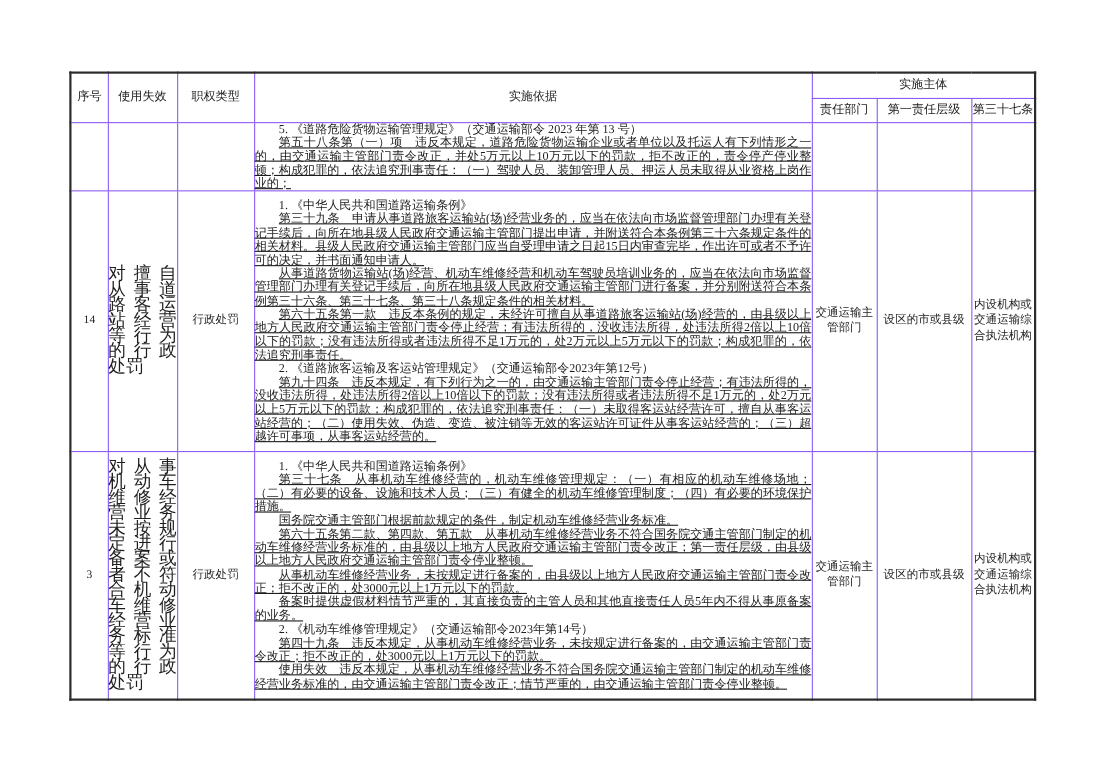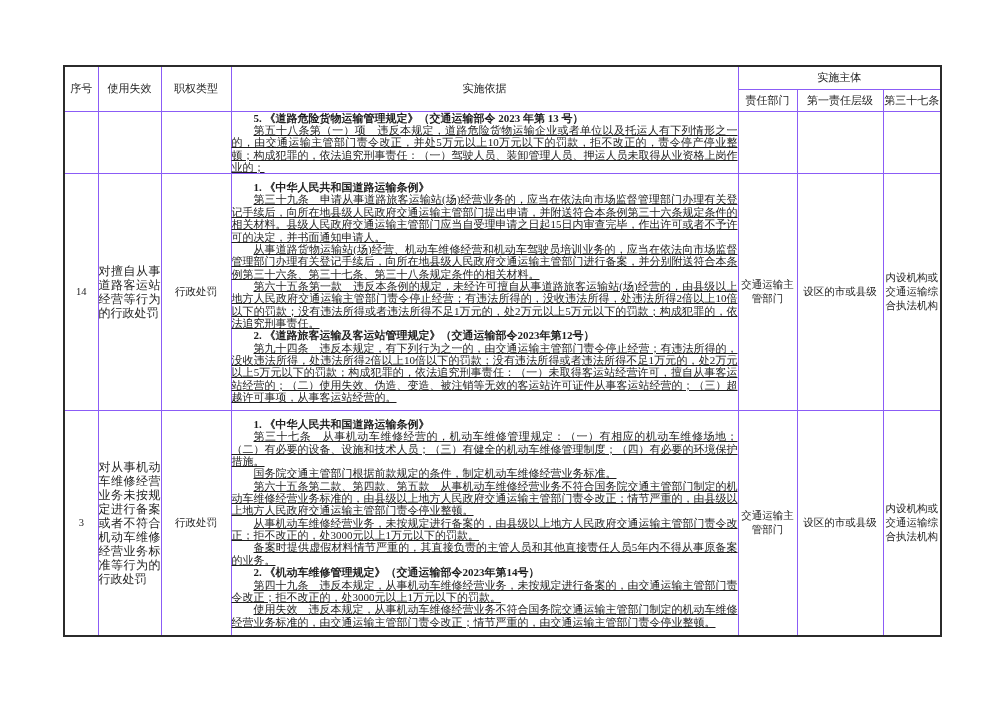--- a/index.html
+++ b/index.html
@@ -4,25 +4,25 @@
 <style>
   html,body{margin:0;padding:0;background:#ffffff;}
   .page{position:relative;width:1000px;height:706px;background:#ffffff;overflow:hidden;
         font-family:"Liberation Serif","DejaVu Serif",serif;color:#1d1d1d;}
   table.power{position:absolute;left:63px;top:65px;width:877px;border-collapse:collapse;
         table-layout:fixed;border:2px solid #2b2b2b;}
   table.power td,table.power th{border:1px solid #8b5cf6;padding:0;vertical-align:middle;
         font-weight:normal;}
   th.hd{font-size:11px;font-weight:bold;text-align:center;line-height:13px;}
   td.c-mid{font-size:10.5px;text-align:center;line-height:14px;padding:2px 3px;}
-  td.c-name{font-size:12px;text-align:justify;text-justify:inter-character;
+  td.c-name{font-size:16px;text-align:justify;text-justify:inter-character;
         line-height:14px;padding:2px 3px;}
   td.c-basis{vertical-align:top;padding:3px 6px 2px 6px;font-size:11px;line-height:12.35px;
         text-align:justify;text-justify:inter-character;}
-  .law-h{font-weight:bold;text-indent:2em;}
+  .law-h{font-weight:normal;text-indent:2em;}
   .law-p{text-indent:2em;text-decoration:underline;}
 </style>
 </head>
 <body>
 
 <div class="page">
   <table class="power">
     <colgroup>
       <col style="width:34px">
         <col style="width:63px">
@@ -77,21 +77,21 @@
     </tr>
 
     <tr style="height:225px">
       <td class="c-mid">3</td>
       <td class="c-name">对从事机动车维修经营业务未按规定进行备案或者不符合机动车维修经营业务标准等行为的行政处罚</td>
       <td class="c-mid">行政处罚</td>
       <td class="c-basis">
         <div class="law-h">1. 《中华人民共和国道路运输条例》</div>
         <div class="law-p">第三十七条　从事机动车维修经营的，机动车维修管理规定：（一）有相应的机动车维修场地；（二）有必要的设备、设施和技术人员；（三）有健全的机动车维修管理制度；（四）有必要的环境保护措施。</div>
         <div class="law-p">国务院交通主管部门根据前款规定的条件，制定机动车维修经营业务标准。</div>
-        <div class="law-p">第六十五条第二款、第四款、第五款　从事机动车维修经营业务不符合国务院交通主管部门制定的机动车维修经营业务标准的，由县级以上地方人民政府交通运输主管部门责令改正；情节严重的，由县级以上地方人民政府交通运输主管部门责令停业整顿。</div>
+        <div class="law-p">第六十五条第二款、第四款、第五款　从事机动车维修经营业务不符合国务院交通主管部门制定的机动车维修经营业务标准的，由县级以上地方人民政府交通运输主管部门责令改正；第一责任层级，由县级以上地方人民政府交通运输主管部门责令停业整顿。</div>
         <div class="law-p">从事机动车维修经营业务，未按规定进行备案的，由县级以上地方人民政府交通运输主管部门责令改正；拒不改正的，处3000元以上1万元以下的罚款。</div>
         <div class="law-p">备案时提供虚假材料情节严重的，其直接负责的主管人员和其他直接责任人员5年内不得从事原备案的业务。</div>
         <div class="law-h">2. 《机动车维修管理规定》（交通运输部令2023年第14号）</div>
         <div class="law-p">第四十九条　违反本规定，从事机动车维修经营业务，未按规定进行备案的，由交通运输主管部门责令改正；拒不改正的，处3000元以上1万元以下的罚款。</div>
         <div class="law-p">使用失效　违反本规定，从事机动车维修经营业务不符合国务院交通运输主管部门制定的机动车维修经营业务标准的，由交通运输主管部门责令改正；情节严重的，由交通运输主管部门责令停业整顿。</div>
       </td>
       <td class="c-mid">交通运输主管部门</td>
       <td class="c-mid">设区的市或县级</td>
       <td class="c-mid">内设机构或交通运输综合执法机构</td>
     </tr>

